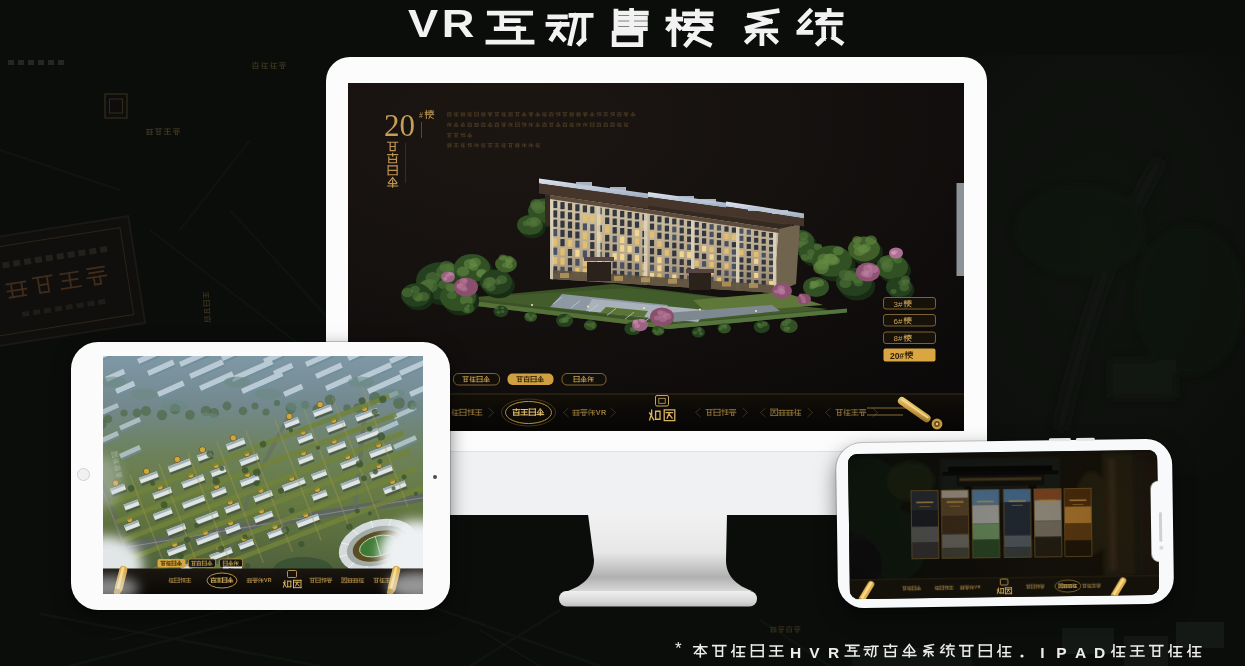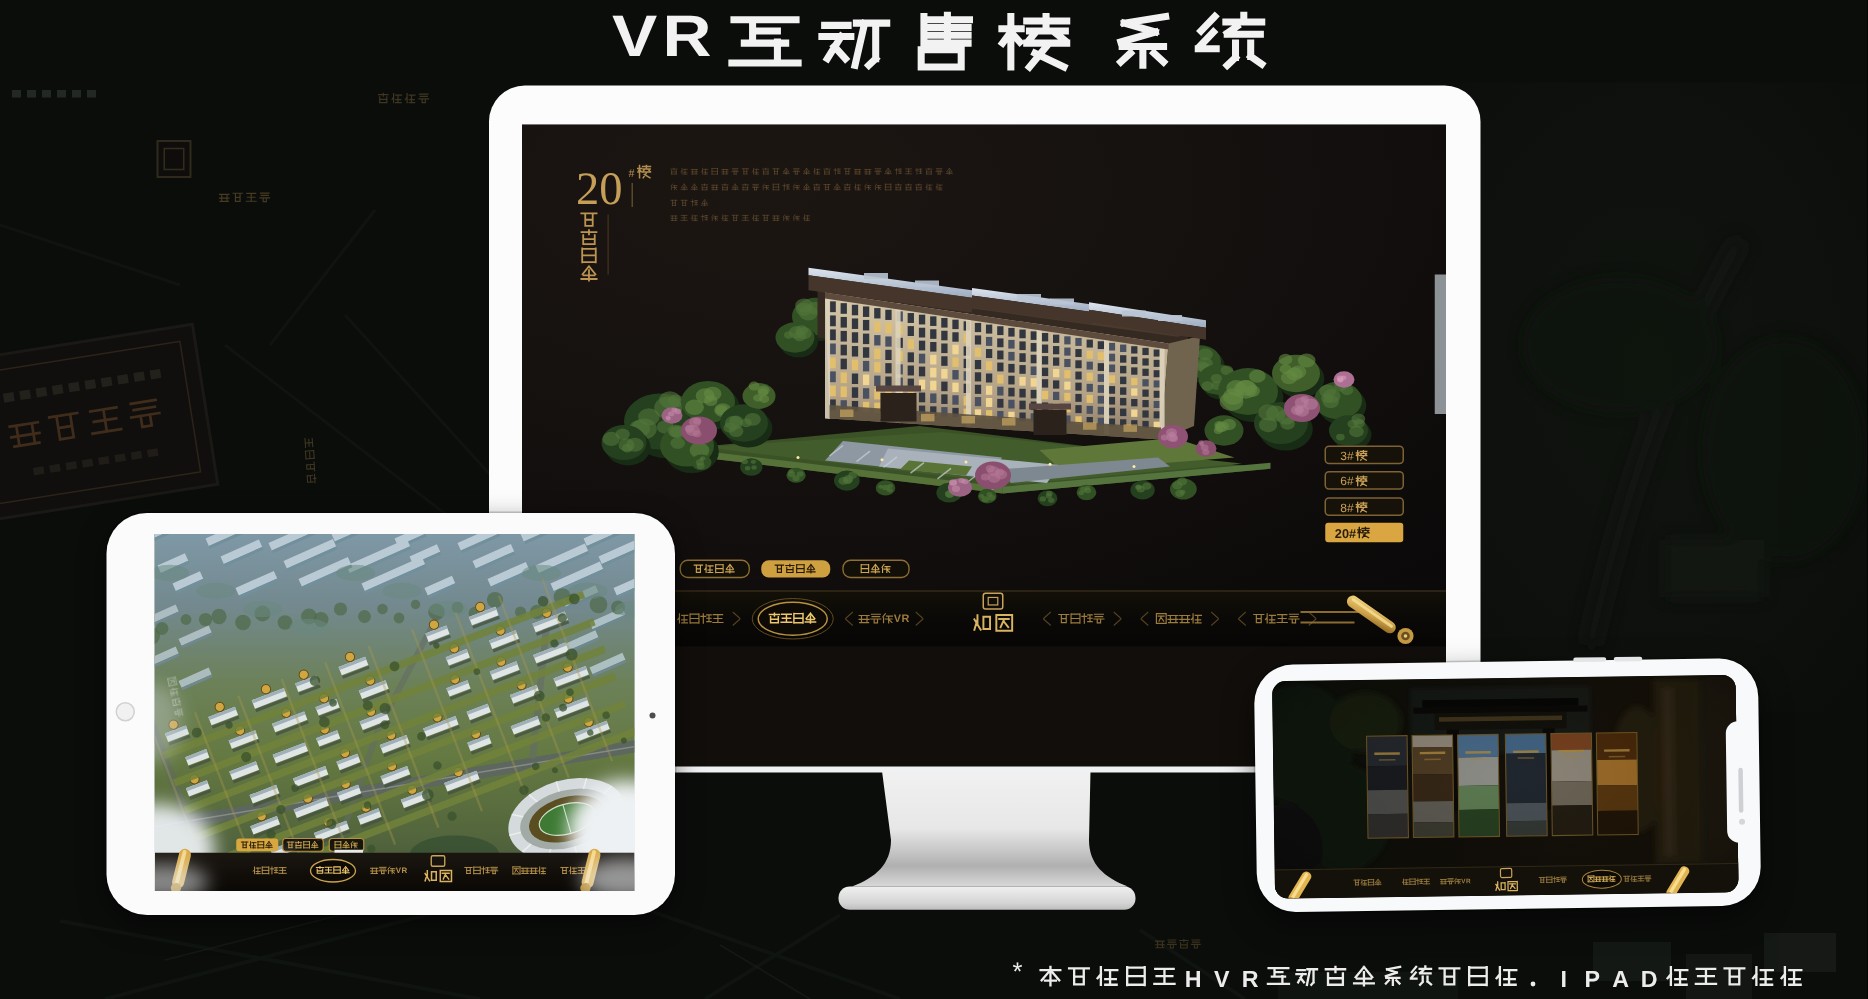--- a/index.html
+++ b/index.html
@@ -1,20 +1,20 @@
 <!DOCTYPE html>
 <html><head>
 <meta charset="utf-8">
 <style>
 html,body{margin:0;padding:0;background:#000;}
 .stage{position:relative;width:1245px;height:666px;background:#0b0d0b;overflow:hidden;font-family:"Liberation Sans",sans-serif;}
 .abs{position:absolute;}
 .monitor{position:absolute;left:326px;top:57px;width:660.5px;height:457px;background:#fcfcfd;border-radius:24px 24px 8px 8px;}
 .monitor .chin{position:absolute;left:0;top:393.5px;width:100%;height:63.5px;background:#f0f1f2;border-top:1px solid #dddfe0;border-radius:0 0 8px 8px;}
-.mscreen{position:absolute;left:347.5px;top:83px;width:616px;height:428px;background:#110e0b;overflow:hidden;}
+.mscreen{position:absolute;left:347.5px;top:83px;width:616px;height:348px;background:#110e0b;overflow:hidden;}
 .neck{position:absolute;left:540px;top:514px;width:240px;height:95px;}
 .ipad{position:absolute;left:71px;top:342px;width:379px;height:267.5px;background:#fbfbfc;border-radius:27px;box-shadow:0 0 0 1px rgba(0,0,0,0.18), 0 6px 18px rgba(0,0,0,0.5);}
 .ipad .home{position:absolute;left:6px;top:125.5px;width:11px;height:11px;border-radius:50%;background:#f1f1f2;border:1px solid #cfd1d3;}
 .ipad .cam{position:absolute;left:362px;top:132.5px;width:4px;height:4px;border-radius:50%;background:#4a4d50;}
 .iscreen{position:absolute;left:102.5px;top:356px;width:320.5px;height:238px;background:#6b8a70;overflow:hidden;}
 .phone{position:absolute;left:837px;top:440.5px;width:336px;height:164.5px;background:#f8f9fa;border-radius:26px;transform:rotate(-0.8deg);box-shadow:0 0 0 1px rgba(0,0,0,0.18), 0 8px 20px rgba(0,0,0,0.5);}
 .phone .btn1{position:absolute;left:213px;top:-2.5px;width:22px;height:3px;background:#e3e5e7;border-radius:2px;}
 .phone .btn2{position:absolute;left:240px;top:-2.5px;width:19px;height:3px;background:#e3e5e7;border-radius:2px;}
 .pscreen{position:absolute;left:11.8px;top:11.2px;width:309.4px;height:144.6px;background:#100f0c;border-radius:9px;overflow:hidden;}
 .notch{position:absolute;left:314px;top:42px;width:14px;height:81px;background:#f8f9fa;border-radius:8px 0 0 8px;}

